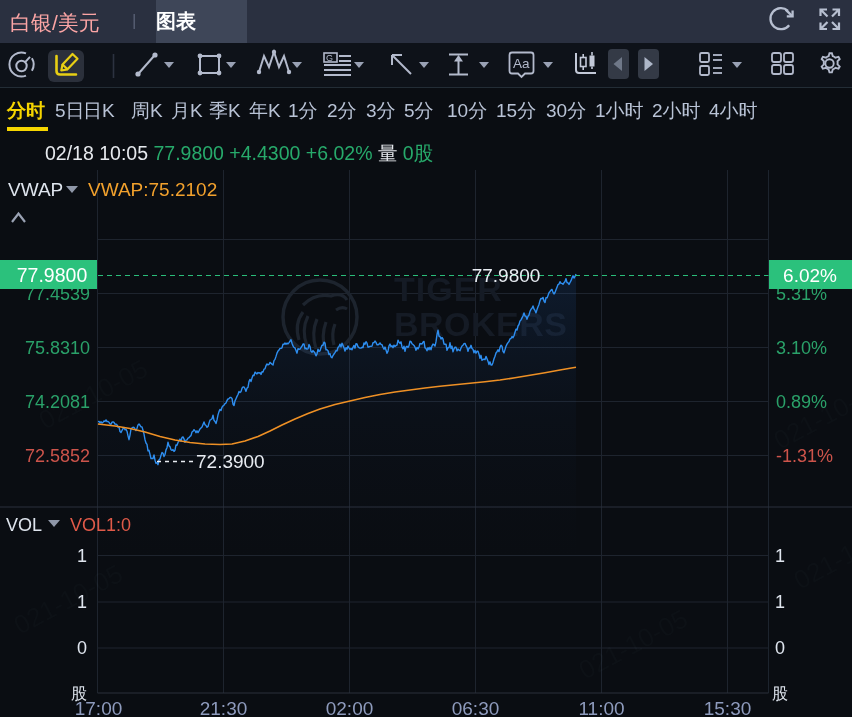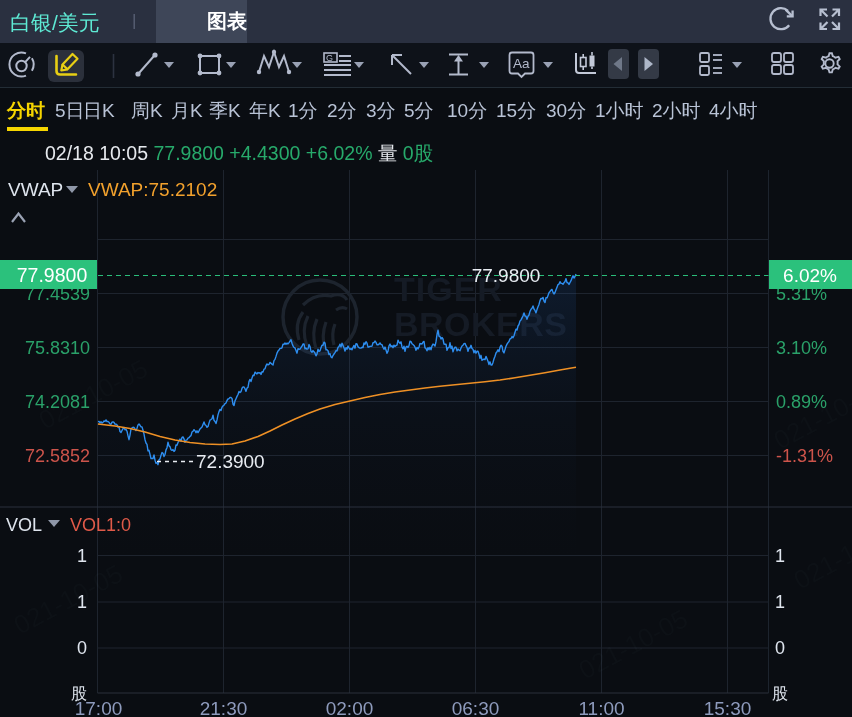--- a/index.html
+++ b/index.html
@@ -1,22 +1,22 @@
 <!DOCTYPE html>
 <html><head><meta charset="utf-8">
 <style>
 * { margin:0; padding:0; box-sizing:border-box; }
 html,body { width:852px; height:717px; background:#0a0d12; overflow:hidden;
   font-family:"Liberation Sans", sans-serif; }
 #app { position:relative; width:852px; height:717px; }
 #hdr { position:absolute; left:0; top:0; width:852px; height:43px; background:#2a3040; }
-#hdr .title { position:absolute; left:10px; top:9px; font-size:21px; color:#5eead4; }
+#hdr .title { position:absolute; left:10px; top:9px; font-size:21px; color:#fca5a5; }
 #hdr .sep { position:absolute; left:132px; top:11px; font-size:17px; color:#596075; }
 #hdr .tab { position:absolute; left:156px; top:0; width:91px; height:43px; background:#3e4658;
-  color:#fff; font-size:20px; font-weight:bold; text-align:right; line-height:43px; }
+  color:#fff; font-size:20px; font-weight:bold; text-align:left; line-height:43px; }
 #tbar { position:absolute; left:0; top:43px; width:852px; height:45px; background:#0e1219;
   border-bottom:1px solid #232d36; }
 #tfrow { position:absolute; left:0; top:89px; width:764px; height:42px; }
 #tfrow span { position:absolute; top:9px; font-size:19px; white-space:nowrap; }
 .tf { color:#b9c3d6;text-align:right; }
 .tfa { color:#f6d500; font-weight:bold; }
 #tfu { position:absolute; left:7px; top:38px; width:41px; height:4px; background:#f6d500; }
 #inforow { position:absolute; left:1px; top:140px; font-size:19.5px; color:#e6e9ee; white-space:nowrap;padding-left:44px; }
 #inforow .g { color:#27aa6b; }
 </style></head>

